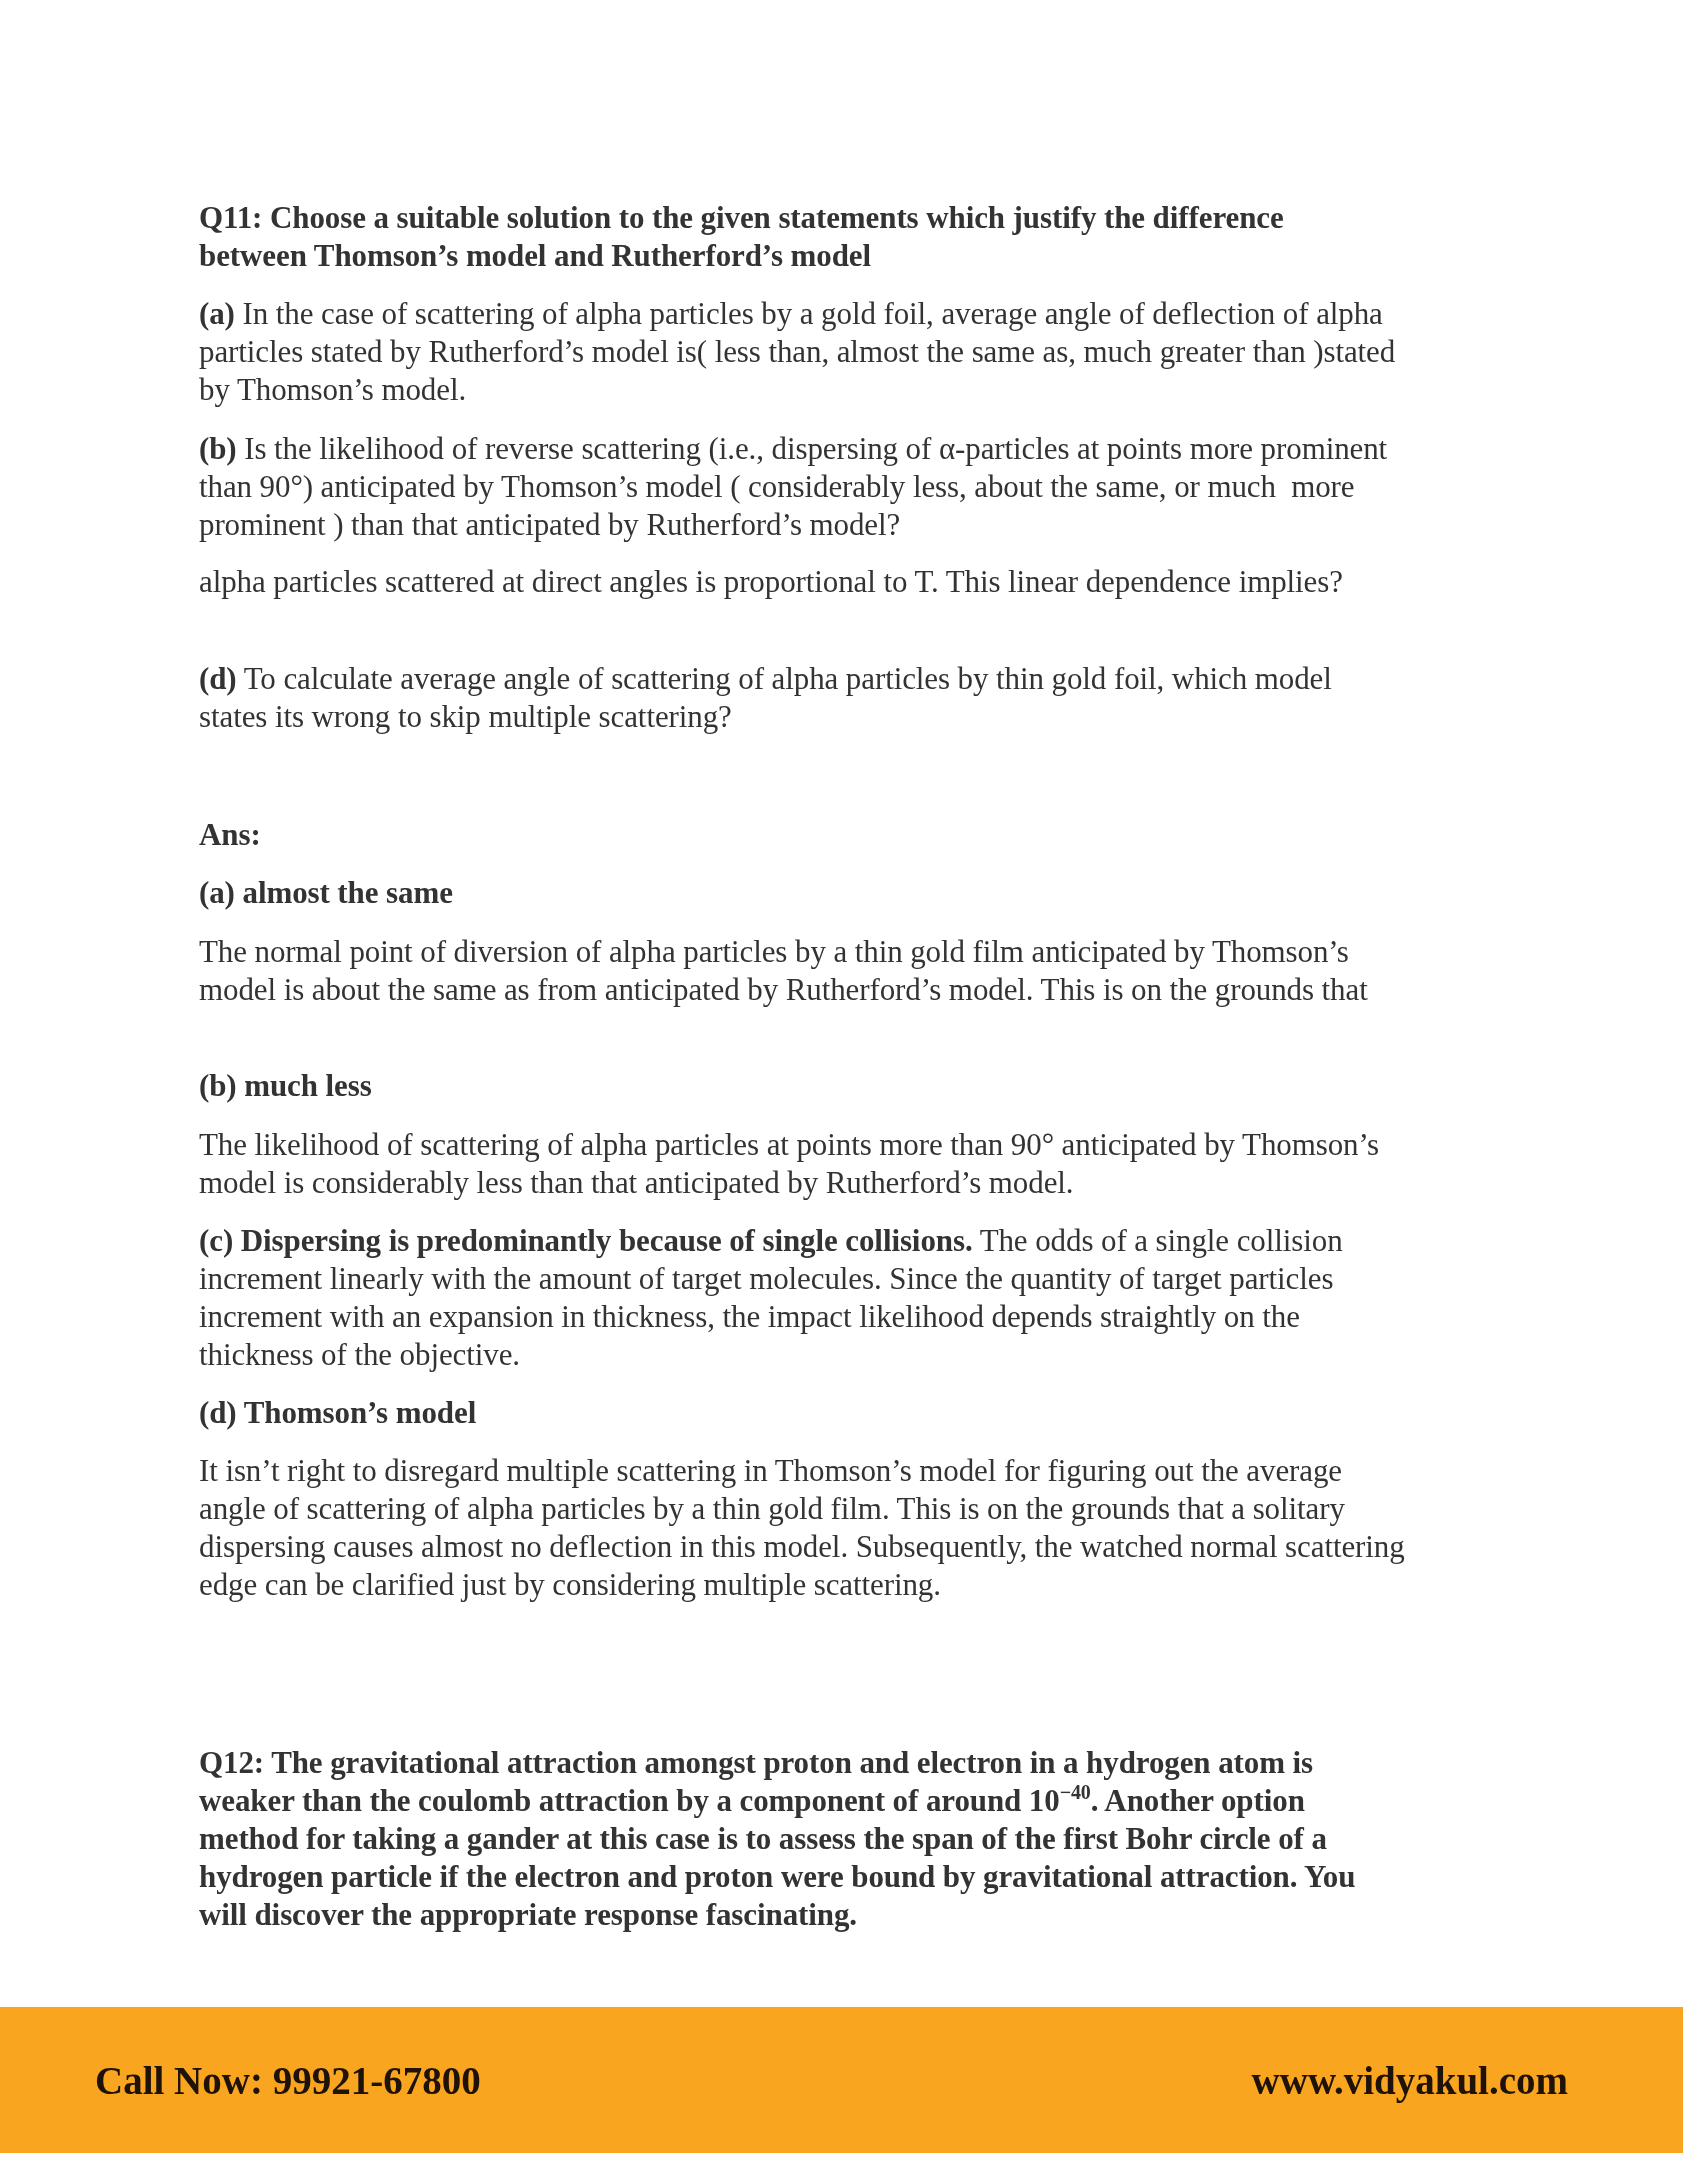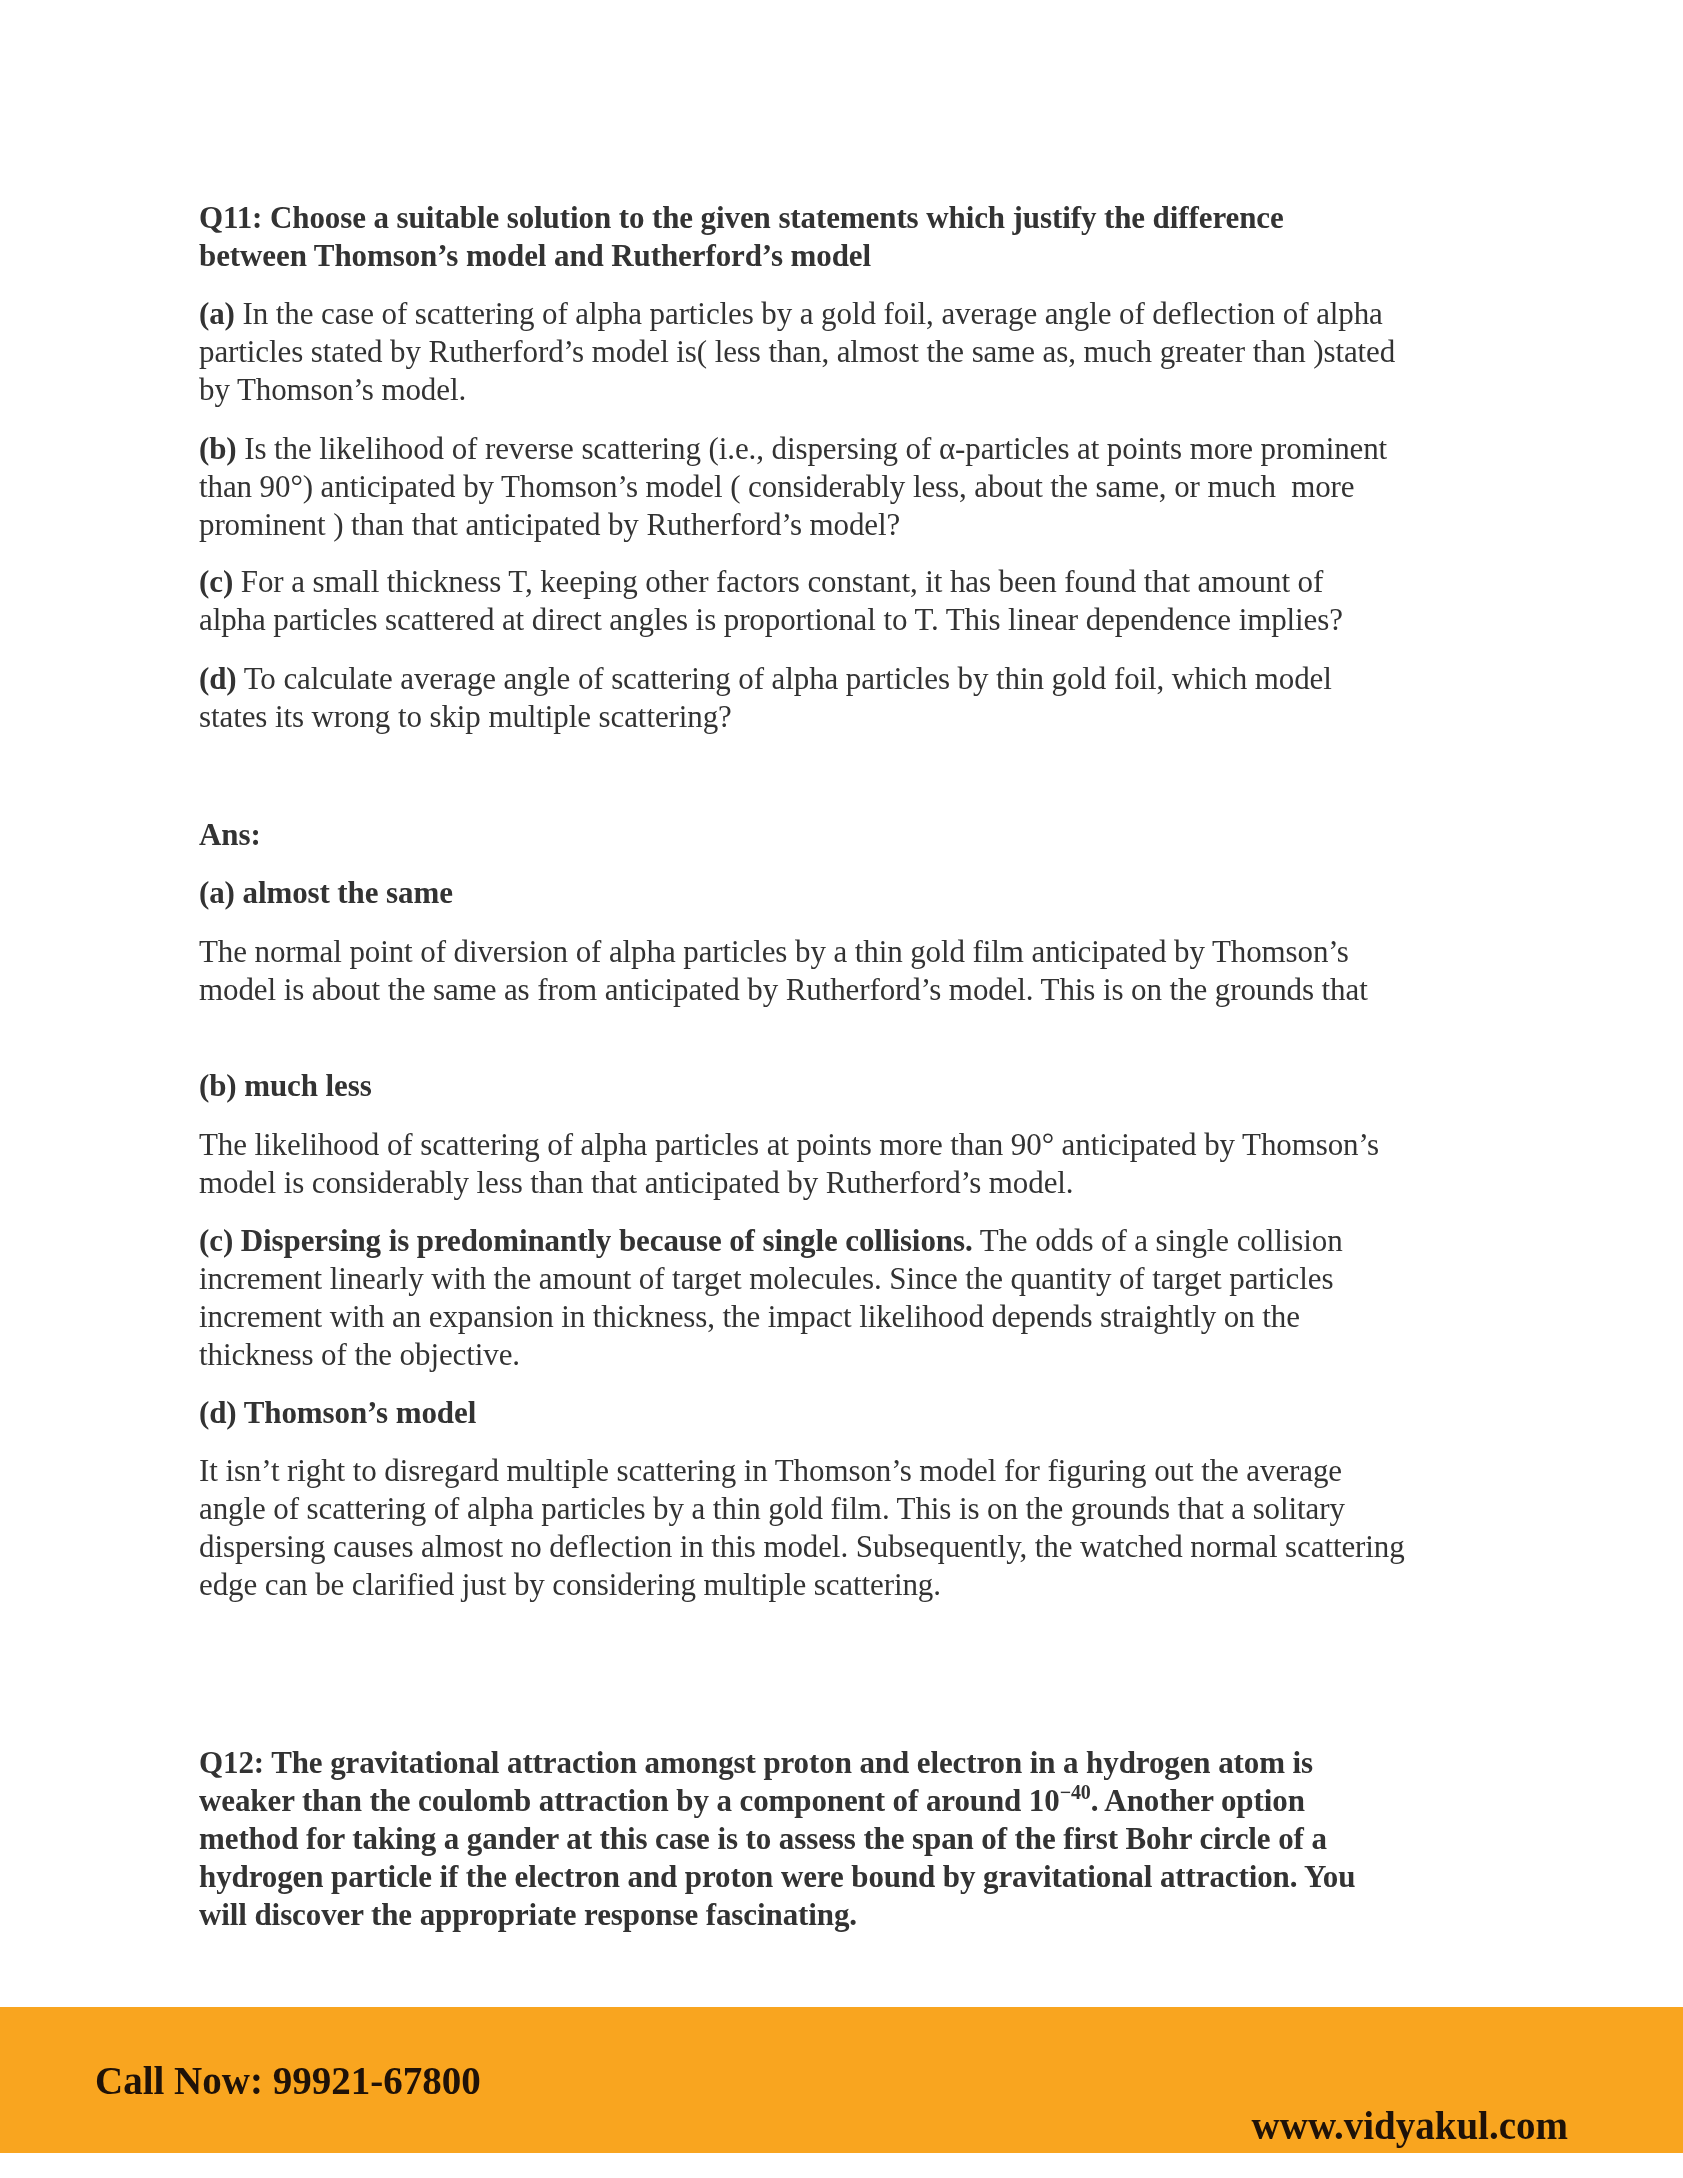--- a/index.html
+++ b/index.html
@@ -9,21 +9,21 @@
              font-family: "Liberation Serif", "DejaVu Serif", serif; font-size: 31px; }
   .block { position: absolute; left: 0; width: 1307px; }
   .line { display: block; height: 38px; line-height: 38px; white-space: pre; letter-spacing: -0.1px; }
   .b { font-weight: bold; }
   .lbl { font-weight: bold; }
   sup.exp { font-size: 20px; vertical-align: 12px; line-height: 0; margin-top: 25px; }
   .footer { position: absolute; left: 0; top: 2007px; width: 1683px; height: 146px; background: #F9A51F; }
   .footer-text { position: absolute; top: 44px; font-family: "Liberation Serif", "DejaVu Serif", serif;
                  font-weight: bold; font-size: 39px; color: #1f1208; line-height: 59px; white-space: nowrap; }
   .footer-left { left: 85px; margin-left: 10px; }
-  .footer-right { right: 115px; margin-top: 45px; }
+  .footer-right { right: 115px; }
 </style>
 </head>
 <body>
 
 <div class="page">
   <div class="content">
 
     <div class="block b" style="top:199px;">
       <span class="line">Q11: Choose a suitable solution to the given statements which justify the difference</span>
       <span class="line">between Thomson’s model and Rutherford’s model</span>
@@ -35,21 +35,20 @@
       <span class="line">by Thomson’s model.</span>
     </div>
 
     <div class="block" style="top:430px;">
       <span class="line"><span class="lbl">(b)</span><span> Is the likelihood of reverse scattering (i.e., dispersing of α-particles at points more prominent</span></span>
       <span class="line">than 90°) anticipated by Thomson’s model ( considerably less, about the same, or much  more</span>
       <span class="line">prominent ) than that anticipated by Rutherford’s model?</span>
     </div>
 
     <div class="block" style="top:563px;">
-      <span class="line"><span class="lbl">(c)</span><span> For a small thickness T, keeping other factors constant, it has been found that amount of</span></span>
       <span class="line">alpha particles scattered at direct angles is proportional to T. This linear dependence implies?</span>
     </div>
 
     <div class="block" style="top:660px;">
       <span class="line"><span class="lbl">(d)</span><span> To calculate average angle of scattering of alpha particles by thin gold foil, which model</span></span>
       <span class="line">states its wrong to skip multiple scattering?</span>
     </div>
 
     <div class="block b" style="top:816px;">
       <span class="line">Ans:</span>

